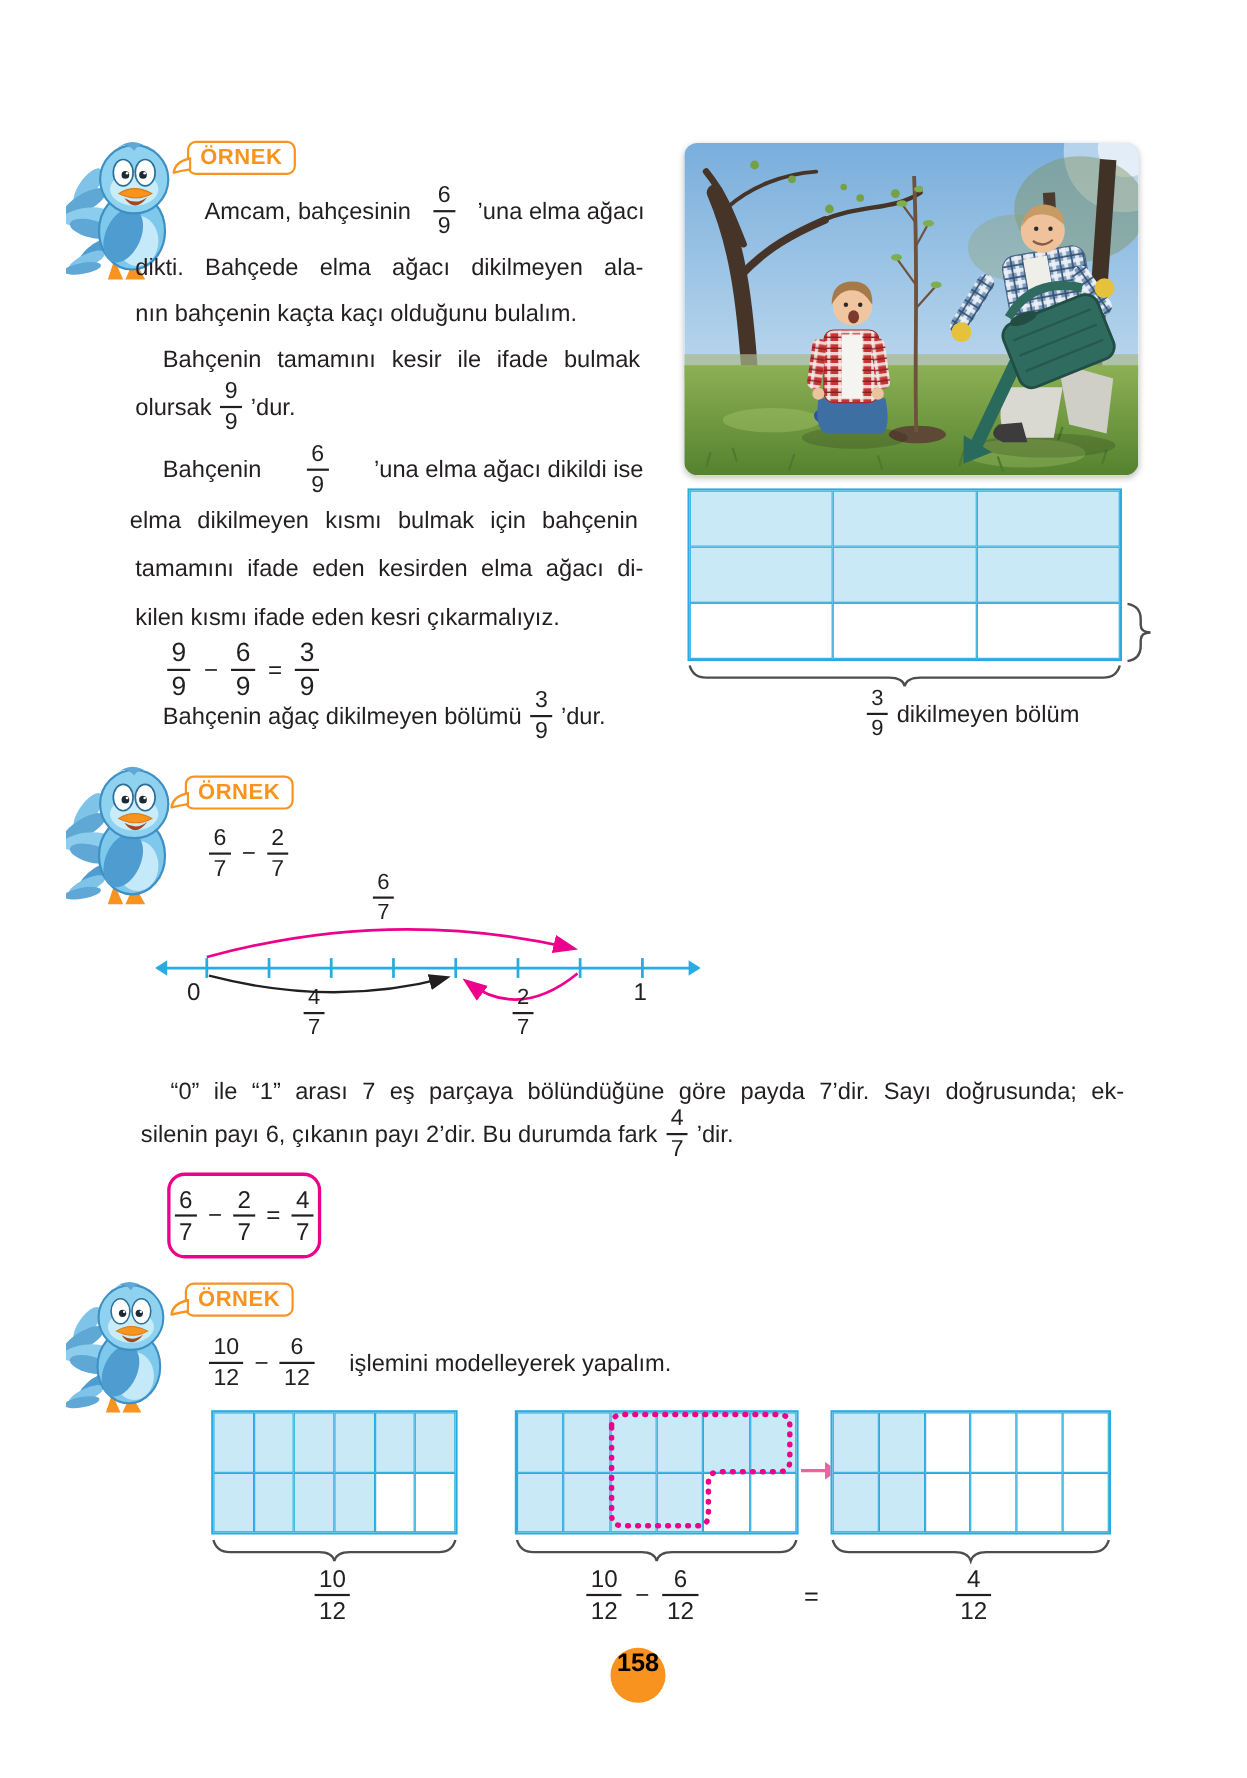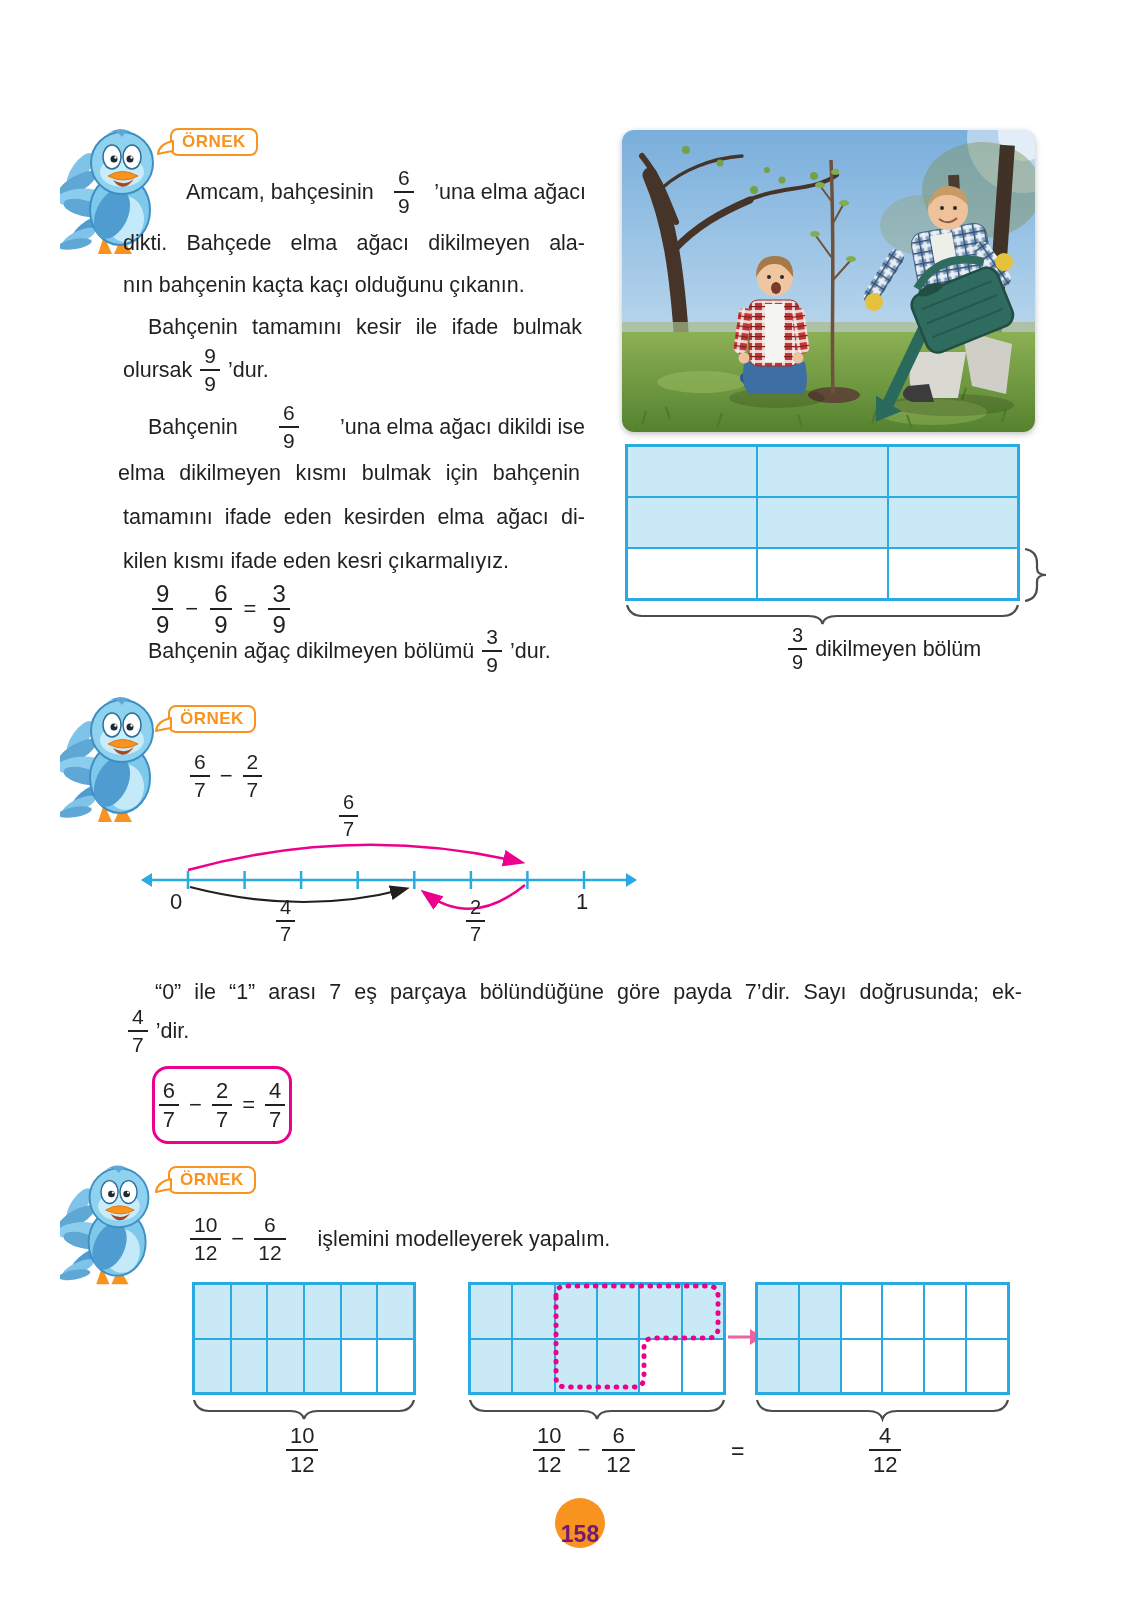--- a/index.html
+++ b/index.html
@@ -8,27 +8,27 @@
   .abs{position:absolute;}
   .row{display:flex;align-items:center;gap:8px;}
   .txt{font-size:21.5px;color:#231F20;white-space:nowrap;}
   .just{font-size:21.5px;color:#231F20;text-align:justify;text-align-last:justify;display:inline-block;}
   .op{font-size:22px;padding:0 2px;}
   .frac{display:inline-flex;flex-direction:column;align-items:center;line-height:1.05;color:#231F20;}
   .frac .bar{height:2px;background:#231F20;align-self:stretch;margin:2px 0;}
   .frac .num,.frac .den{padding:0 4px;text-align:center;}
   .f20{font-size:20px;} .f21{font-size:21px;} .f22{font-size:22px;} .f24{font-size:24px;}
   .badge{position:absolute;background:#fff;border:2.5px solid #F7931E;border-radius:8px;
-         color:#F7931E;font-weight:bold;font-size:17px;padding:2px 10px;letter-spacing:.5px;}
+         color:#F7931E;font-weight:bold;font-size:20px;padding:2px 10px;letter-spacing:.5px;}
   .badge .tail{position:absolute;left:-16px;bottom:-2px;}
   .mgrid{display:grid;border:2px solid #29ABE2;background:#fff;box-sizing:border-box;}
   .mgrid .cell{border:1px solid #29ABE2;}
   .mgrid .cell.shaded{background:#C9E9F7;}
-  .pagenum{position:absolute;width:50px;height:50px;border-radius:50%;background:#F7931E;color:#701a75;
-           font-weight:bold;font-size:23px;display:flex;align-items:flex-end;justify-content:center;}
+  .pagenum{position:absolute;width:50px;height:50px;border-radius:50%;background:#F7931E;color:#000000;
+           font-weight:bold;font-size:23px;display:flex;align-items:flex-start;justify-content:center;}
   .photo{position:absolute;border-radius:12px;overflow:hidden;box-shadow:0 2px 6px rgba(0,0,0,.25);}
   .eqbox{position:absolute;border:3.5px solid #EC008C;border-radius:16px;background:#fff;
          display:flex;align-items:center;justify-content:center;gap:8px;box-sizing:border-box;}
   svg{display:block;}
 </style>
 </head>
 <body>
 
 <svg width="0" height="0" style="position:absolute">
   <defs>
@@ -76,21 +76,21 @@
     <div class="abs row" style="left:186px;top:162px;height:60px;width:400px;justify-content:space-between">
       <span class="txt">Amcam, bahçesinin</span>
       <span class="frac f21">
           <span class="num">6</span>
           <span class="bar"></span>
           <span class="den">9</span>
         </span>
       <span class="txt">’una elma ağacı</span>
     </div>
     <div class="abs just" style="left:123px;top:231px;width:462px">dikti. Bahçede elma ağacı dikilmeyen ala-</div>
-    <div class="abs txt" style="left:123px;top:273px">nın bahçenin kaçta kaçı olduğunu çıkanın.</div>
+    <div class="abs txt" style="left:123px;top:273px">nın bahçenin kaçta kaçı olduğunu bulalım.</div>
     <div class="abs just" style="left:148px;top:315px;width:434px">Bahçenin tamamını kesir ile ifade bulmak</div>
     <div class="abs row" style="left:123px;top:340px;height:60px">
       <span class="txt">olursak</span>
       <span class="frac f21">
           <span class="num">9</span>
           <span class="bar"></span>
           <span class="den">9</span>
         </span>
       <span class="txt">’dur.</span>
     </div>
@@ -338,20 +338,21 @@
         <span class="den">7</span>
       </span>
     <span class="frac f20 abs" style="left:466px;top:897px">
         <span class="num">2</span>
         <span class="bar"></span>
         <span class="den">7</span>
       </span>
 
     <div class="abs just" style="left:155px;top:980px;width:867px">“0” ile “1” arası 7 eş parçaya bölündüğüne göre payda 7’dir. Sayı doğrusunda; ek-</div>
     <div class="abs row" style="left:128px;top:1000px;height:62px">
+      <span class="txt">silenin payı 6, çıkanın payı 2’dir. Bu durumda fark</span>
       <span class="frac f21">
           <span class="num">4</span>
           <span class="bar"></span>
           <span class="den">7</span>
         </span>
       <span class="txt">’dir.</span>
     </div>
 
     <div class="eqbox" style="left:152px;top:1066px;width:140px;height:78px">
       <span class="frac f22">

